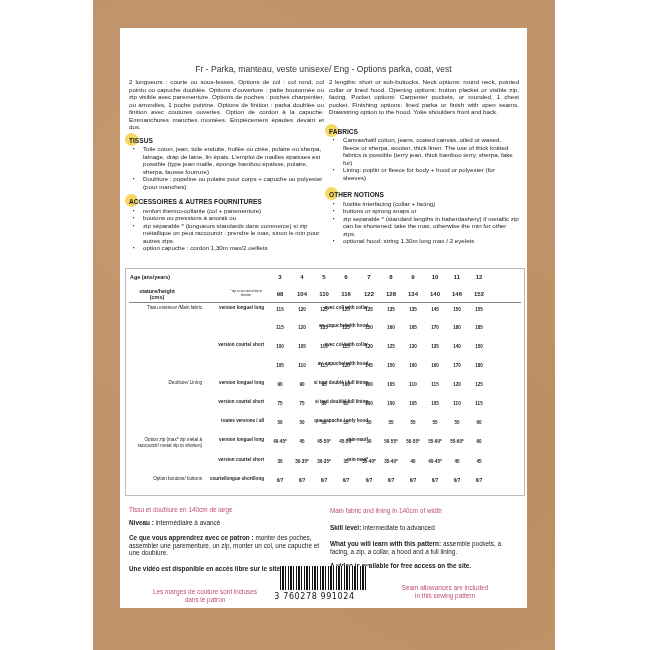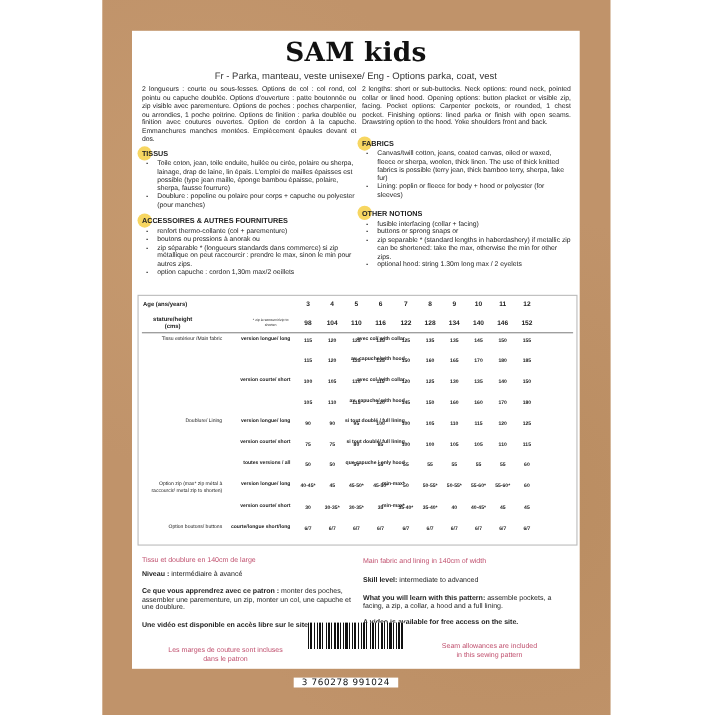--- a/index.html
+++ b/index.html
@@ -35,21 +35,20 @@
   .barcode { position:absolute; left:160px; top:566px; width:88px; height:24px;
     background: repeating-linear-gradient(90deg, #111 0 1px, #fff 1px 2px, #111 2px 4px, #fff 4px 5px, #111 5px 6px, #fff 6px 8px); }
   .bc-num { position:absolute; left:158px; top:593px; width:95px; text-align:center; font-size:8px; letter-spacing:0.6px; color:#111; font-family:"DejaVu Sans", sans-serif; background:#fff; }
 </style>
 </head>
 <body>
 
 <div class="kraft"></div>
 
 <div class="paper">
-  <div class="title">SAM kids</div>
   <div class="subtitle">Fr - Parka, manteau, veste unisexe/ Eng - Options parka, coat, vest</div>
 
   <div class="col left" style="top:50px;">
     <div class="desc">2 longueurs : courte ou sous-fesses. Options de col : col rond, col pointu ou capuche doublée. Options d'ouverture : patte boutonnée ou zip visible avec parementure. Options de poches : poches charpentier, ou arrondies, 1 poche poitrine. Options de finition : parka doublée ou finition avec coutures ouvertes. Option de cordon à la capuche. Emmanchures manches montées. Empiècement épaules devant et dos.</div>
     <div class="heading">
       <span class="dot"></span>
       <span class="txt">TISSUS</span>
     </div>
     <ul>
       <li>Toile coton, jean, toile enduite, huilée ou cirée, polaire ou sherpa, lainage, drap de laine, lin épais. L'emploi de mailles épaisses est possible (type jean maille, éponge bambou épaisse, polaire, sherpa, fausse fourrure)</li>
@@ -304,13 +303,13 @@
   <div class="bot pink" style="left:30px;top:560px;width:110px;text-align:center;">Les marges de couture sont incluses dans le patron</div>
 
   <div class="bot pink" style="left:210px;top:479px;width:190px;">Main fabric and lining in 140cm of width</div>
   <div class="bot" style="left:210px;top:496px;width:190px;"><b>Skill level:</b><span> intermediate to advanced</span></div>
   <div class="bot" style="left:210px;top:512px;width:190px;"><b>What you will learn with this pattern:</b><span> assemble pockets, a facing, a zip, a collar, a hood and a full lining.</span></div>
   <div class="bot" style="left:210px;top:534px;width:190px;font-weight:bold;">A video is available for free access on the site.</div>
   <div class="bot pink" style="left:280px;top:556px;width:90px;text-align:center;">Seam allowances are included in this sewing pattern</div>
 </div>
 
 <div class="barcode" style="left:280px;top:566px;"></div>
-<div class="bc-num" style="left:267px;top:616px;">3 760278 991024</div>
+<div class="bc-num" style="left:267px;top:592px;">3 760278 991024</div>
 
 </body></html>

